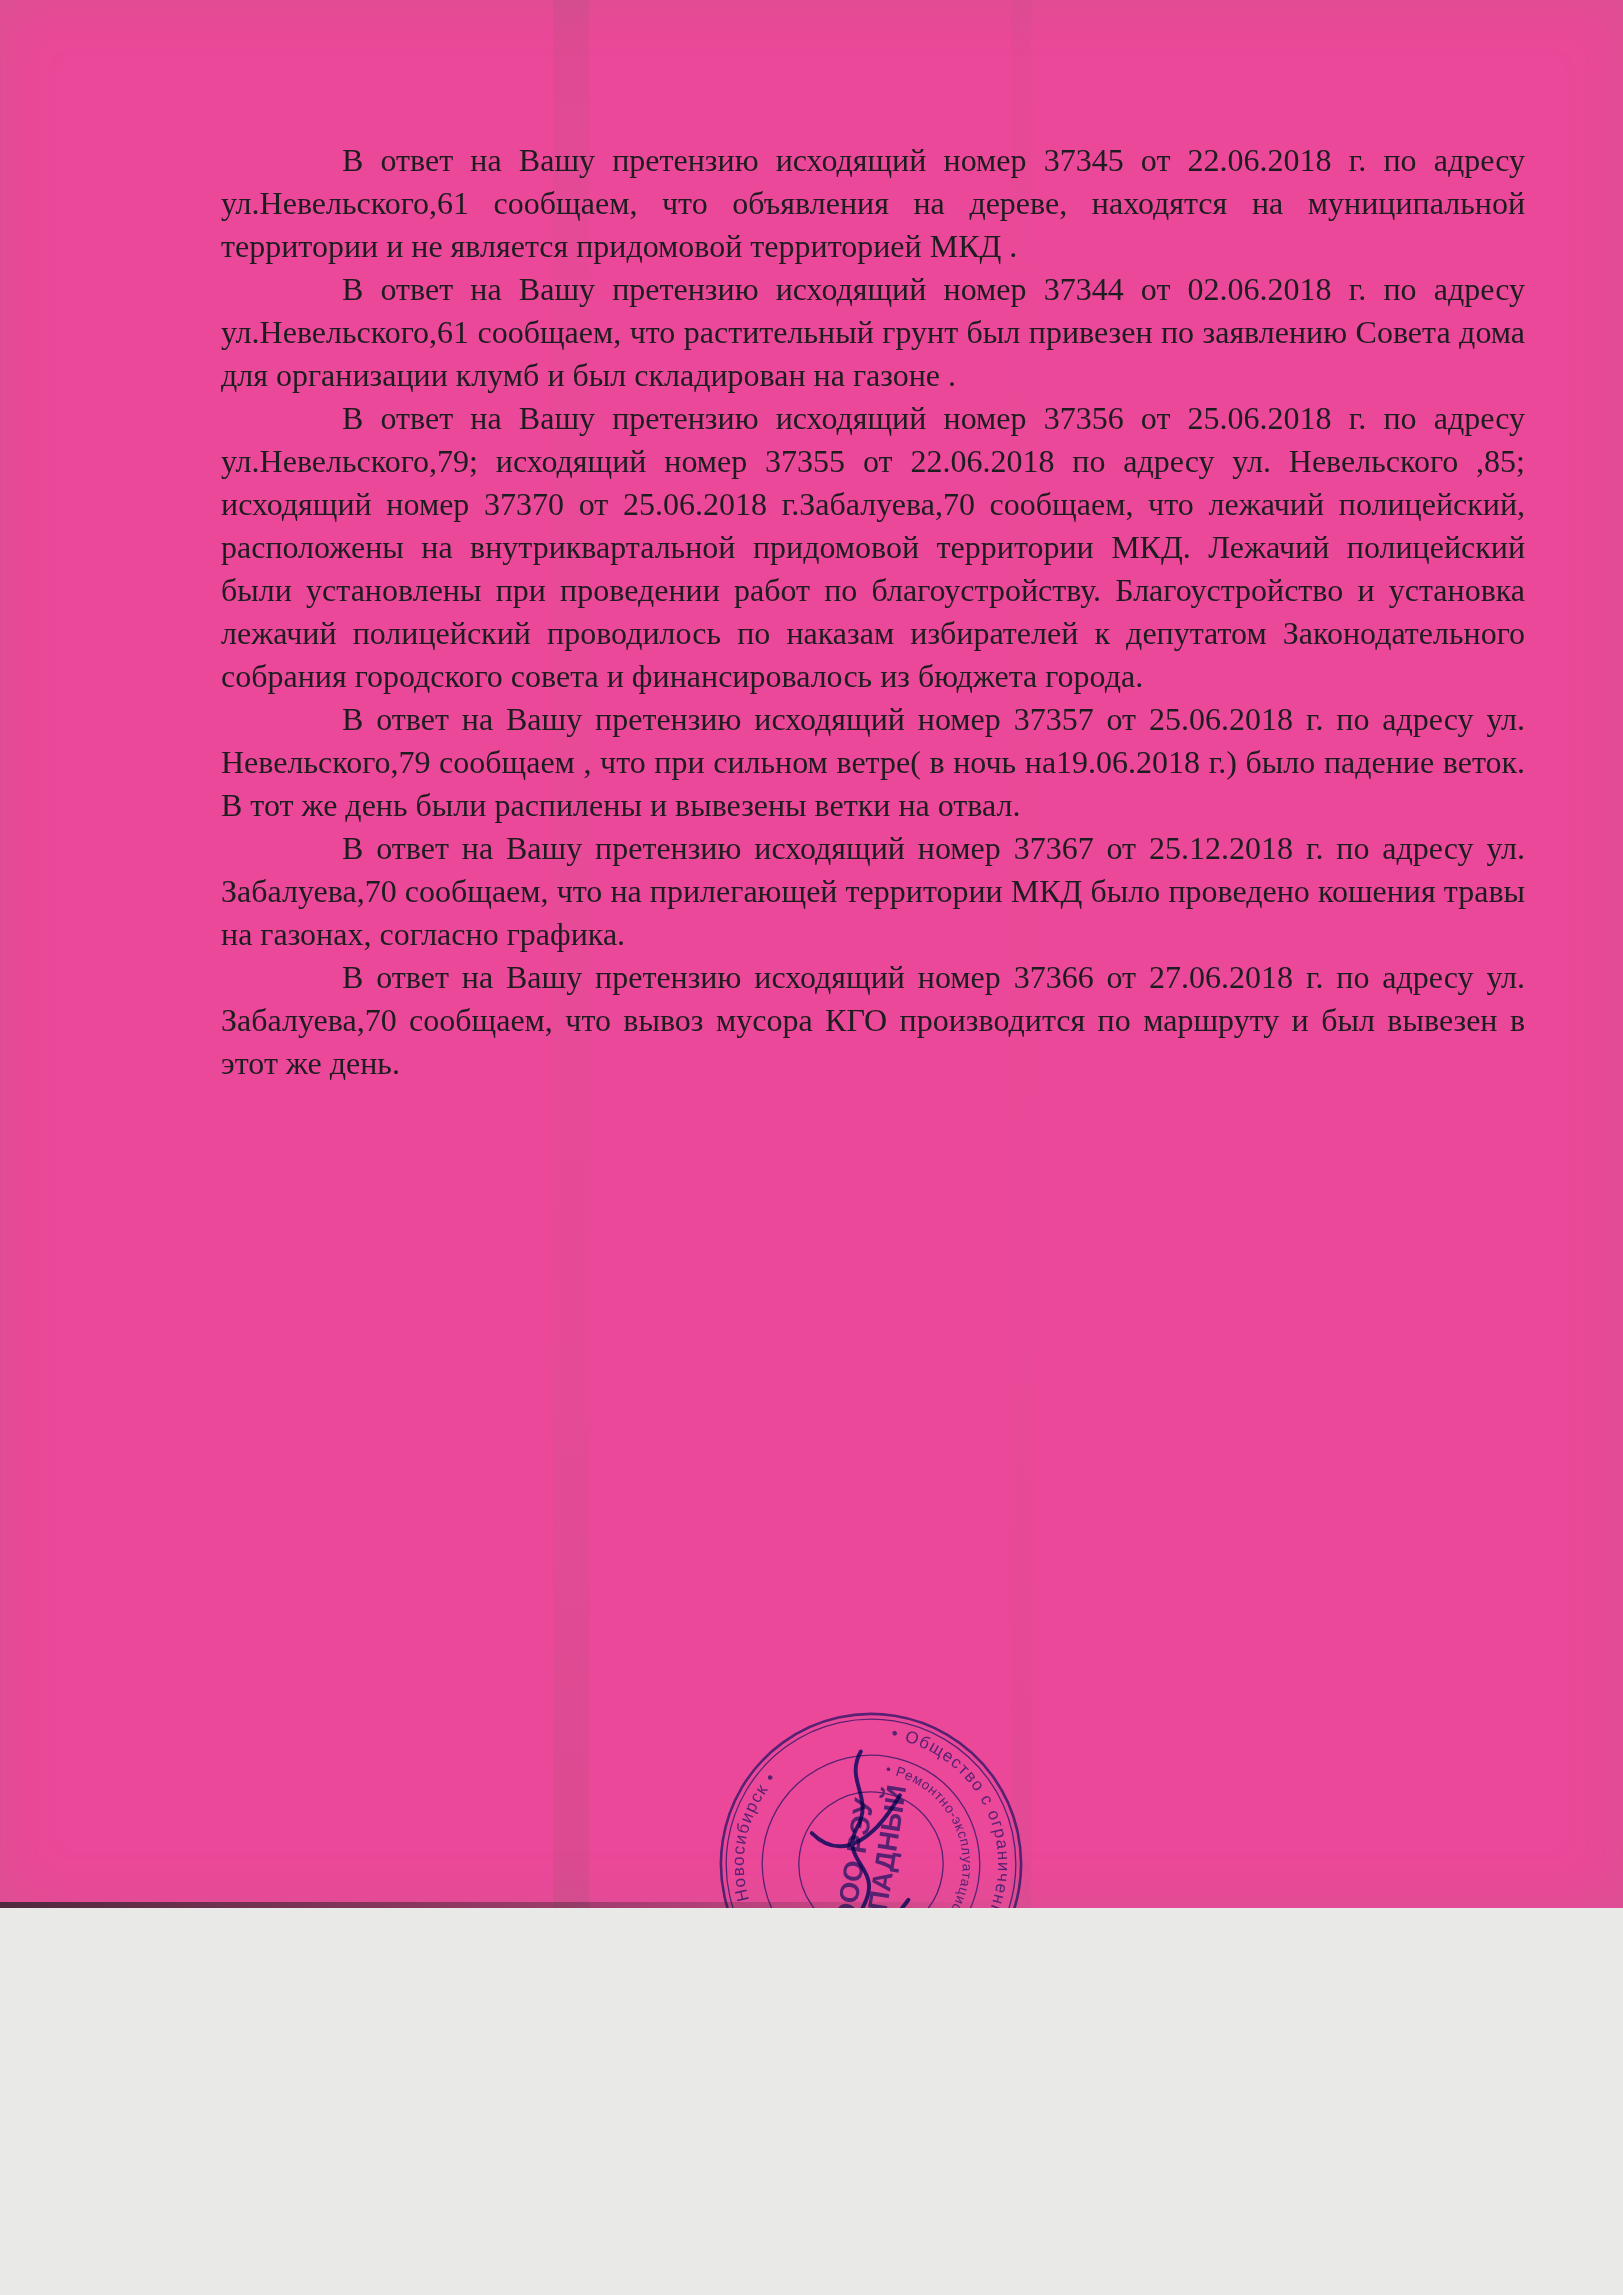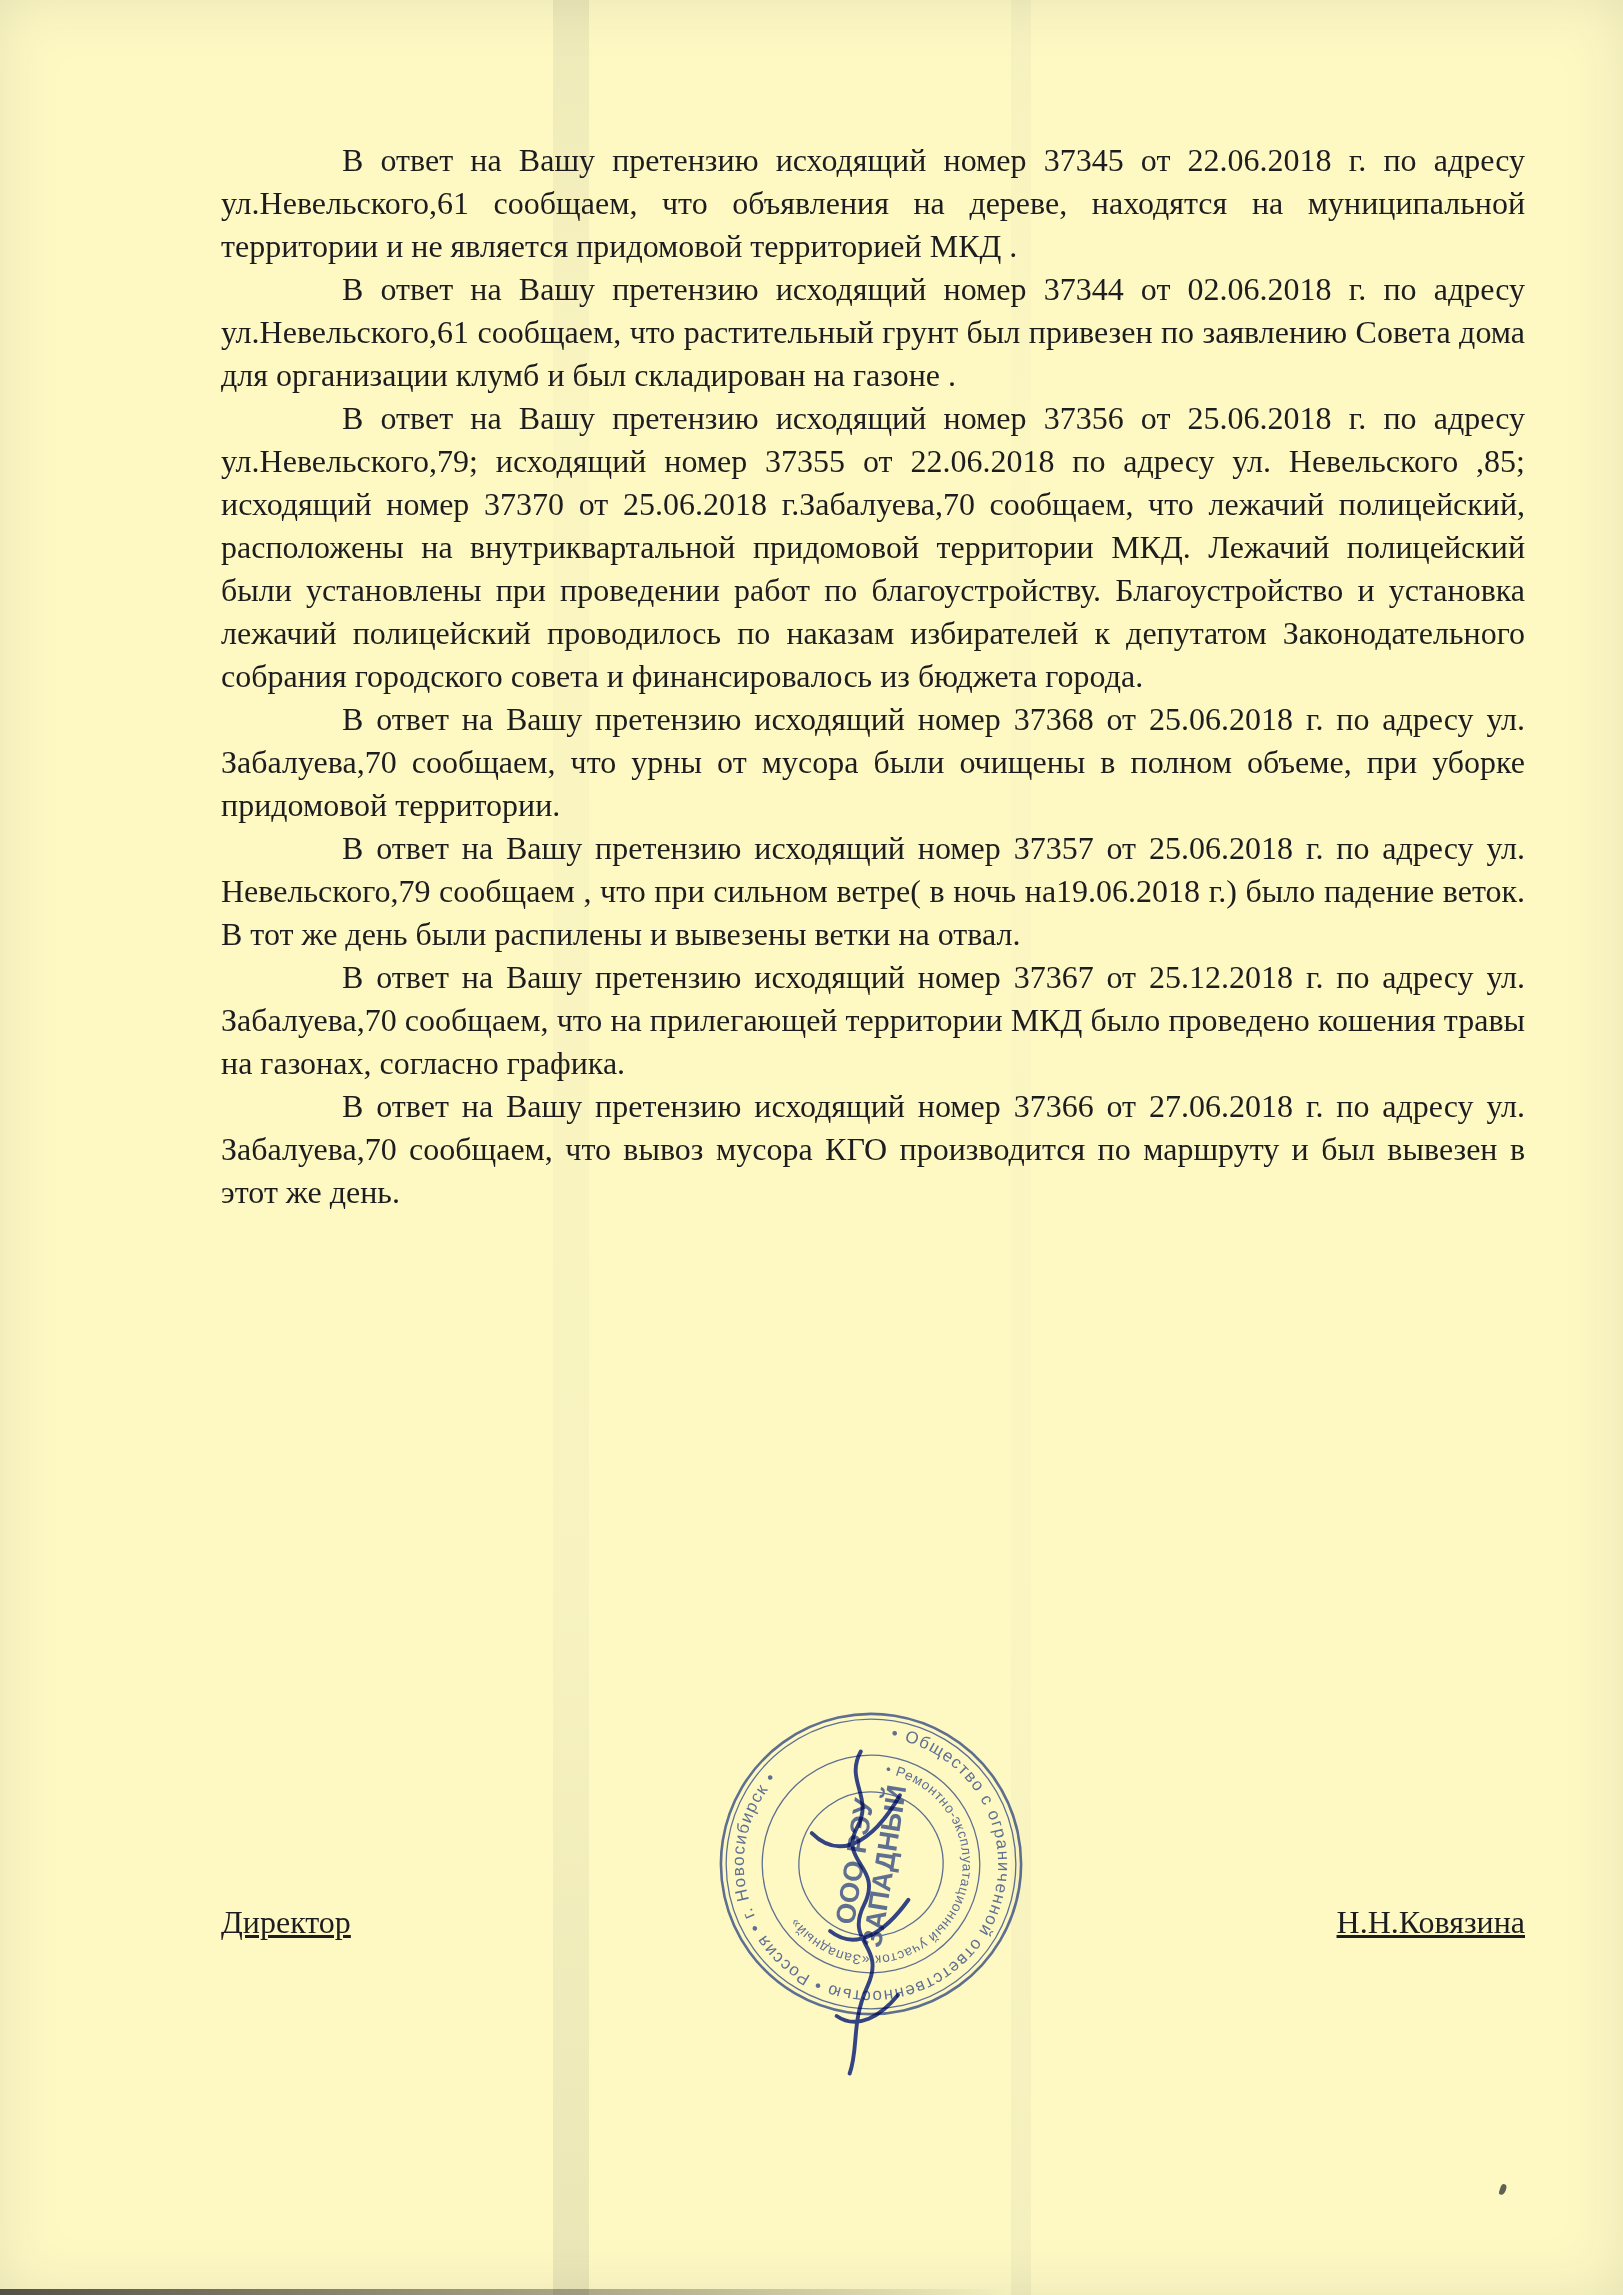--- a/index.html
+++ b/index.html
@@ -3,22 +3,22 @@
 <meta charset="utf-8">
 <style>
   html, body {
     margin: 0;
     padding: 0;
     background: #e9e9e7;
   }
   .page {
     position: relative;
     width: 1623px;
-    height: 2295px;
-    background: #fef9c3;
+    height: 1908px;
+    background: #ec4899;
     overflow: hidden;
     font-family: "Liberation Serif", serif;
     color: #1d1d1f;
     box-shadow: inset 0 0 59px rgba(120,120,115,0.18);
   }
   
   .streak {
     position: absolute;
     top: 0;
     width: 36px;
@@ -97,21 +97,20 @@
 
 <div class="page">
 
   <div class="streak streak-a"></div>
   <div class="streak streak-b"></div>
 
   <div class="content">
     <p>В ответ на Вашу претензию исходящий номер 37345 от 22.06.2018 г. по адресу ул.Невельского,61 сообщаем, что объявления на дереве, находятся на муниципальной территории и не является придомовой территорией МКД .</p>
     <p>В ответ на Вашу претензию исходящий номер 37344 от 02.06.2018 г. по адресу ул.Невельского,61 сообщаем, что растительный грунт был привезен по заявлению Совета дома для организации клумб и был складирован на газоне .</p>
     <p>В ответ на Вашу претензию исходящий номер 37356 от 25.06.2018 г. по адресу ул.Невельского,79; исходящий номер 37355 от 22.06.2018 по адресу ул. Невельского ,85; исходящий номер 37370 от 25.06.2018 г.Забалуева,70 сообщаем, что лежачий полицейский, расположены на внутриквартальной придомовой территории МКД. Лежачий полицейский были установлены при проведении работ по благоустройству. Благоустройство и установка лежачий полицейский проводилось по наказам избирателей к депутатом Законодательного собрания городского совета и финансировалось из бюджета города.</p>
-    <p>В ответ на Вашу претензию исходящий номер 37368 от 25.06.2018 г. по адресу ул. Забалуева,70 сообщаем, что урны от мусора были очищены в полном объеме, при уборке придомовой территории.</p>
     <p>В ответ на Вашу претензию исходящий номер 37357 от 25.06.2018 г. по адресу ул. Невельского,79 сообщаем , что при сильном ветре( в ночь на19.06.2018 г.) было падение веток. В тот же день были распилены и вывезены ветки на отвал.</p>
     <p>В ответ на Вашу претензию исходящий номер 37367 от 25.12.2018 г. по адресу ул. Забалуева,70 сообщаем, что на прилегающей территории МКД было проведено кошения травы на газонах, согласно графика.</p>
     <p>В ответ на Вашу претензию исходящий номер 37366 от 27.06.2018 г. по адресу ул. Забалуева,70 сообщаем, что вывоз мусора КГО производится по маршруту и был вывезен в этот же день.</p>
   </div>
 
   <div class="sig-row">
     <span>Директор</span>
     <span>Н.Н.Ковязина</span>
   </div>
 

